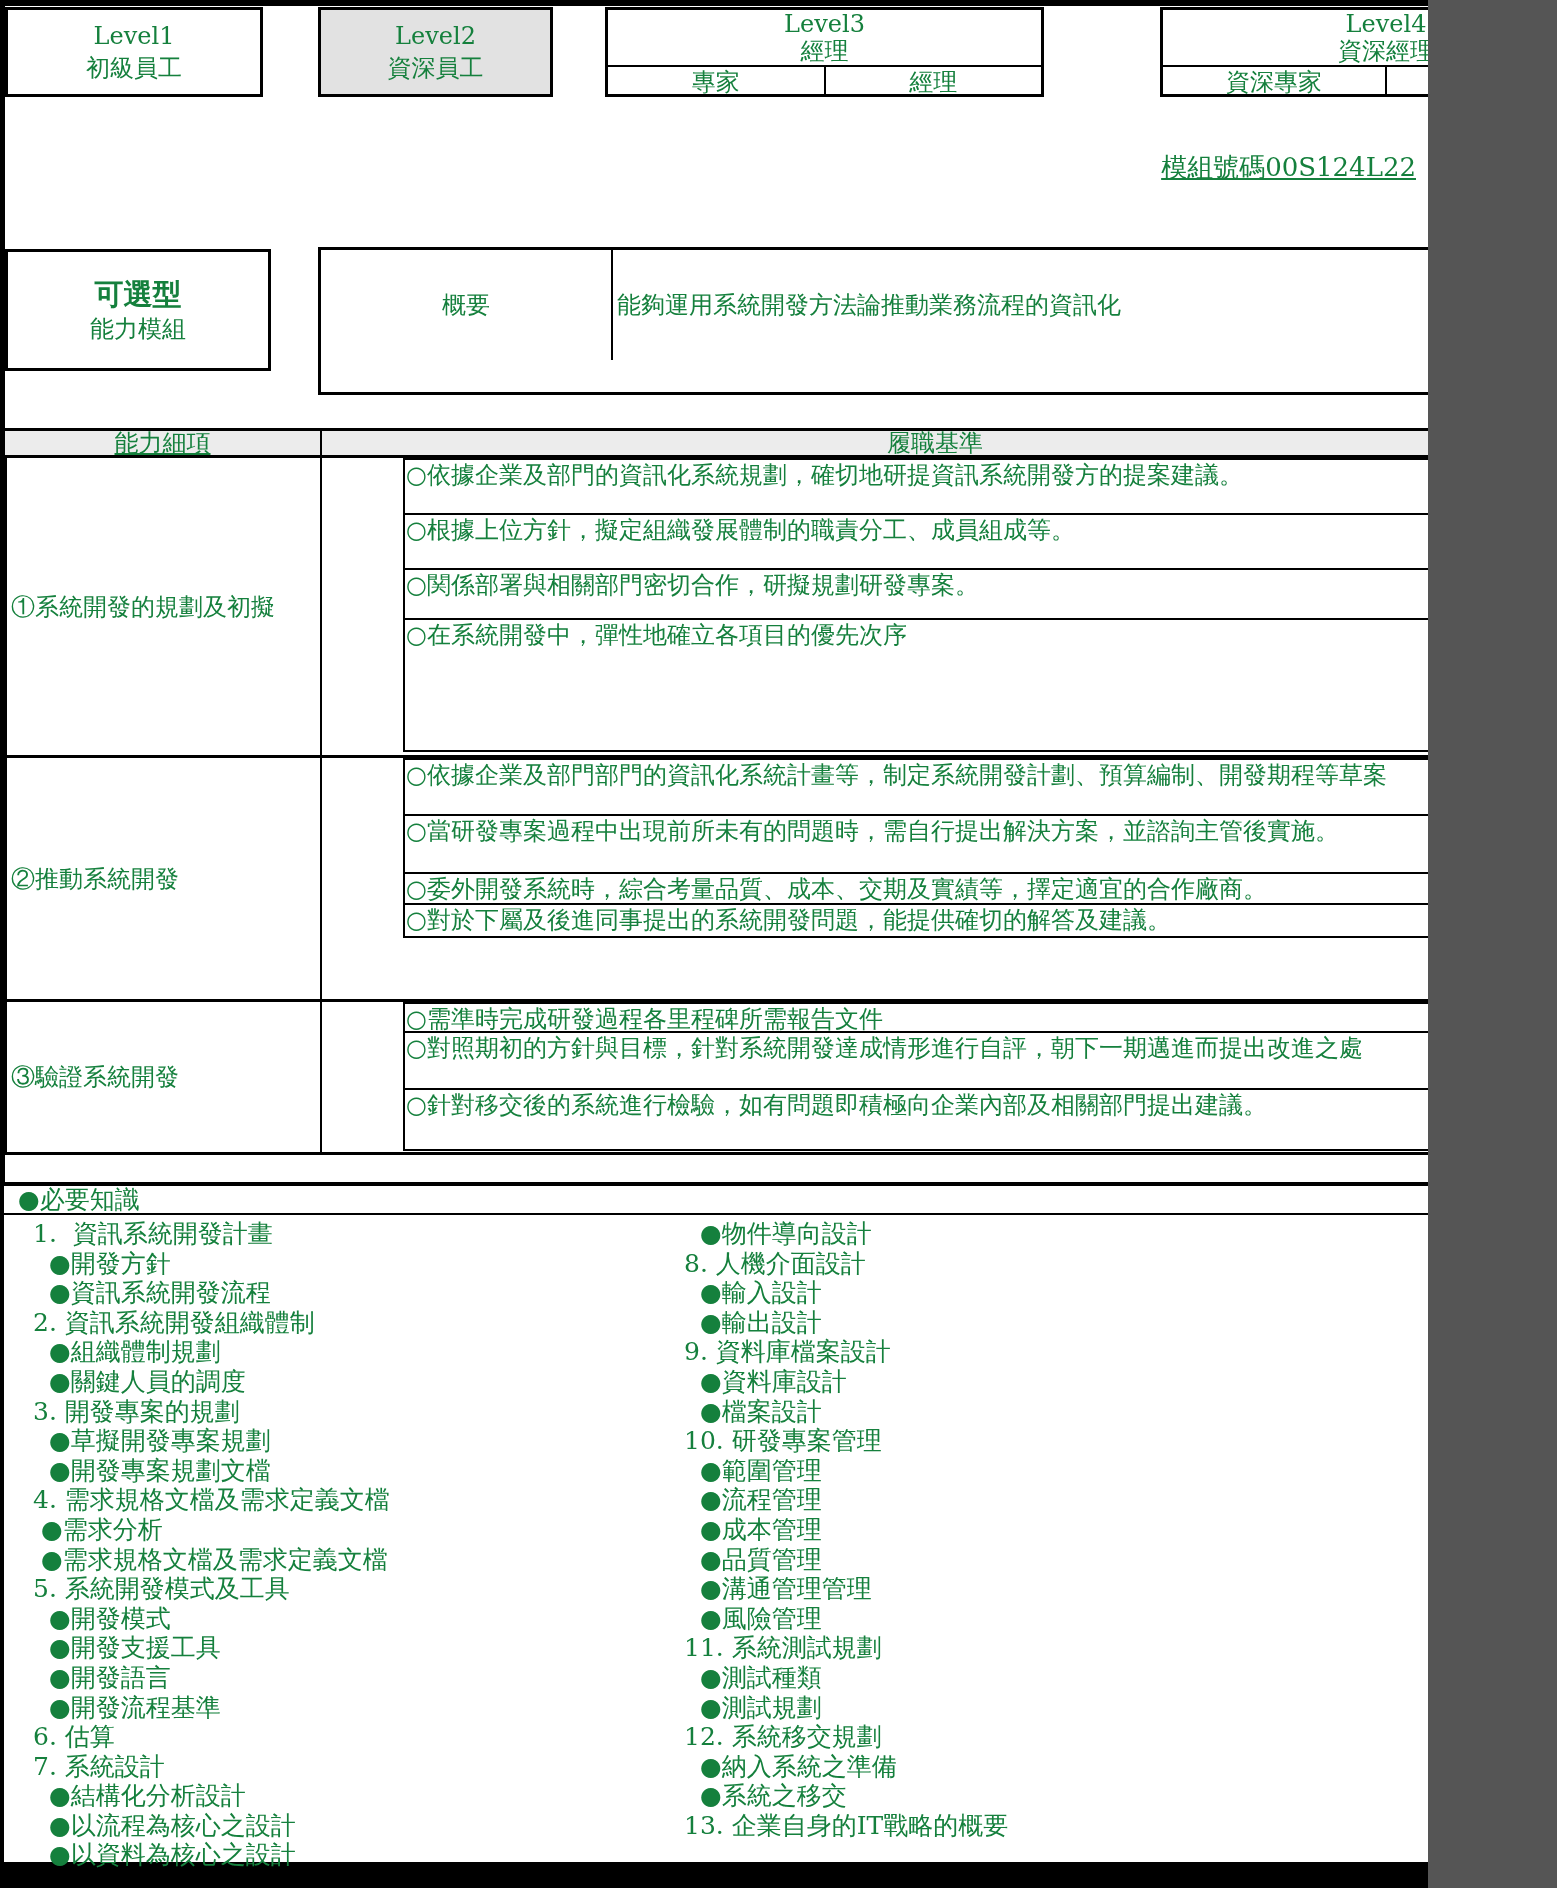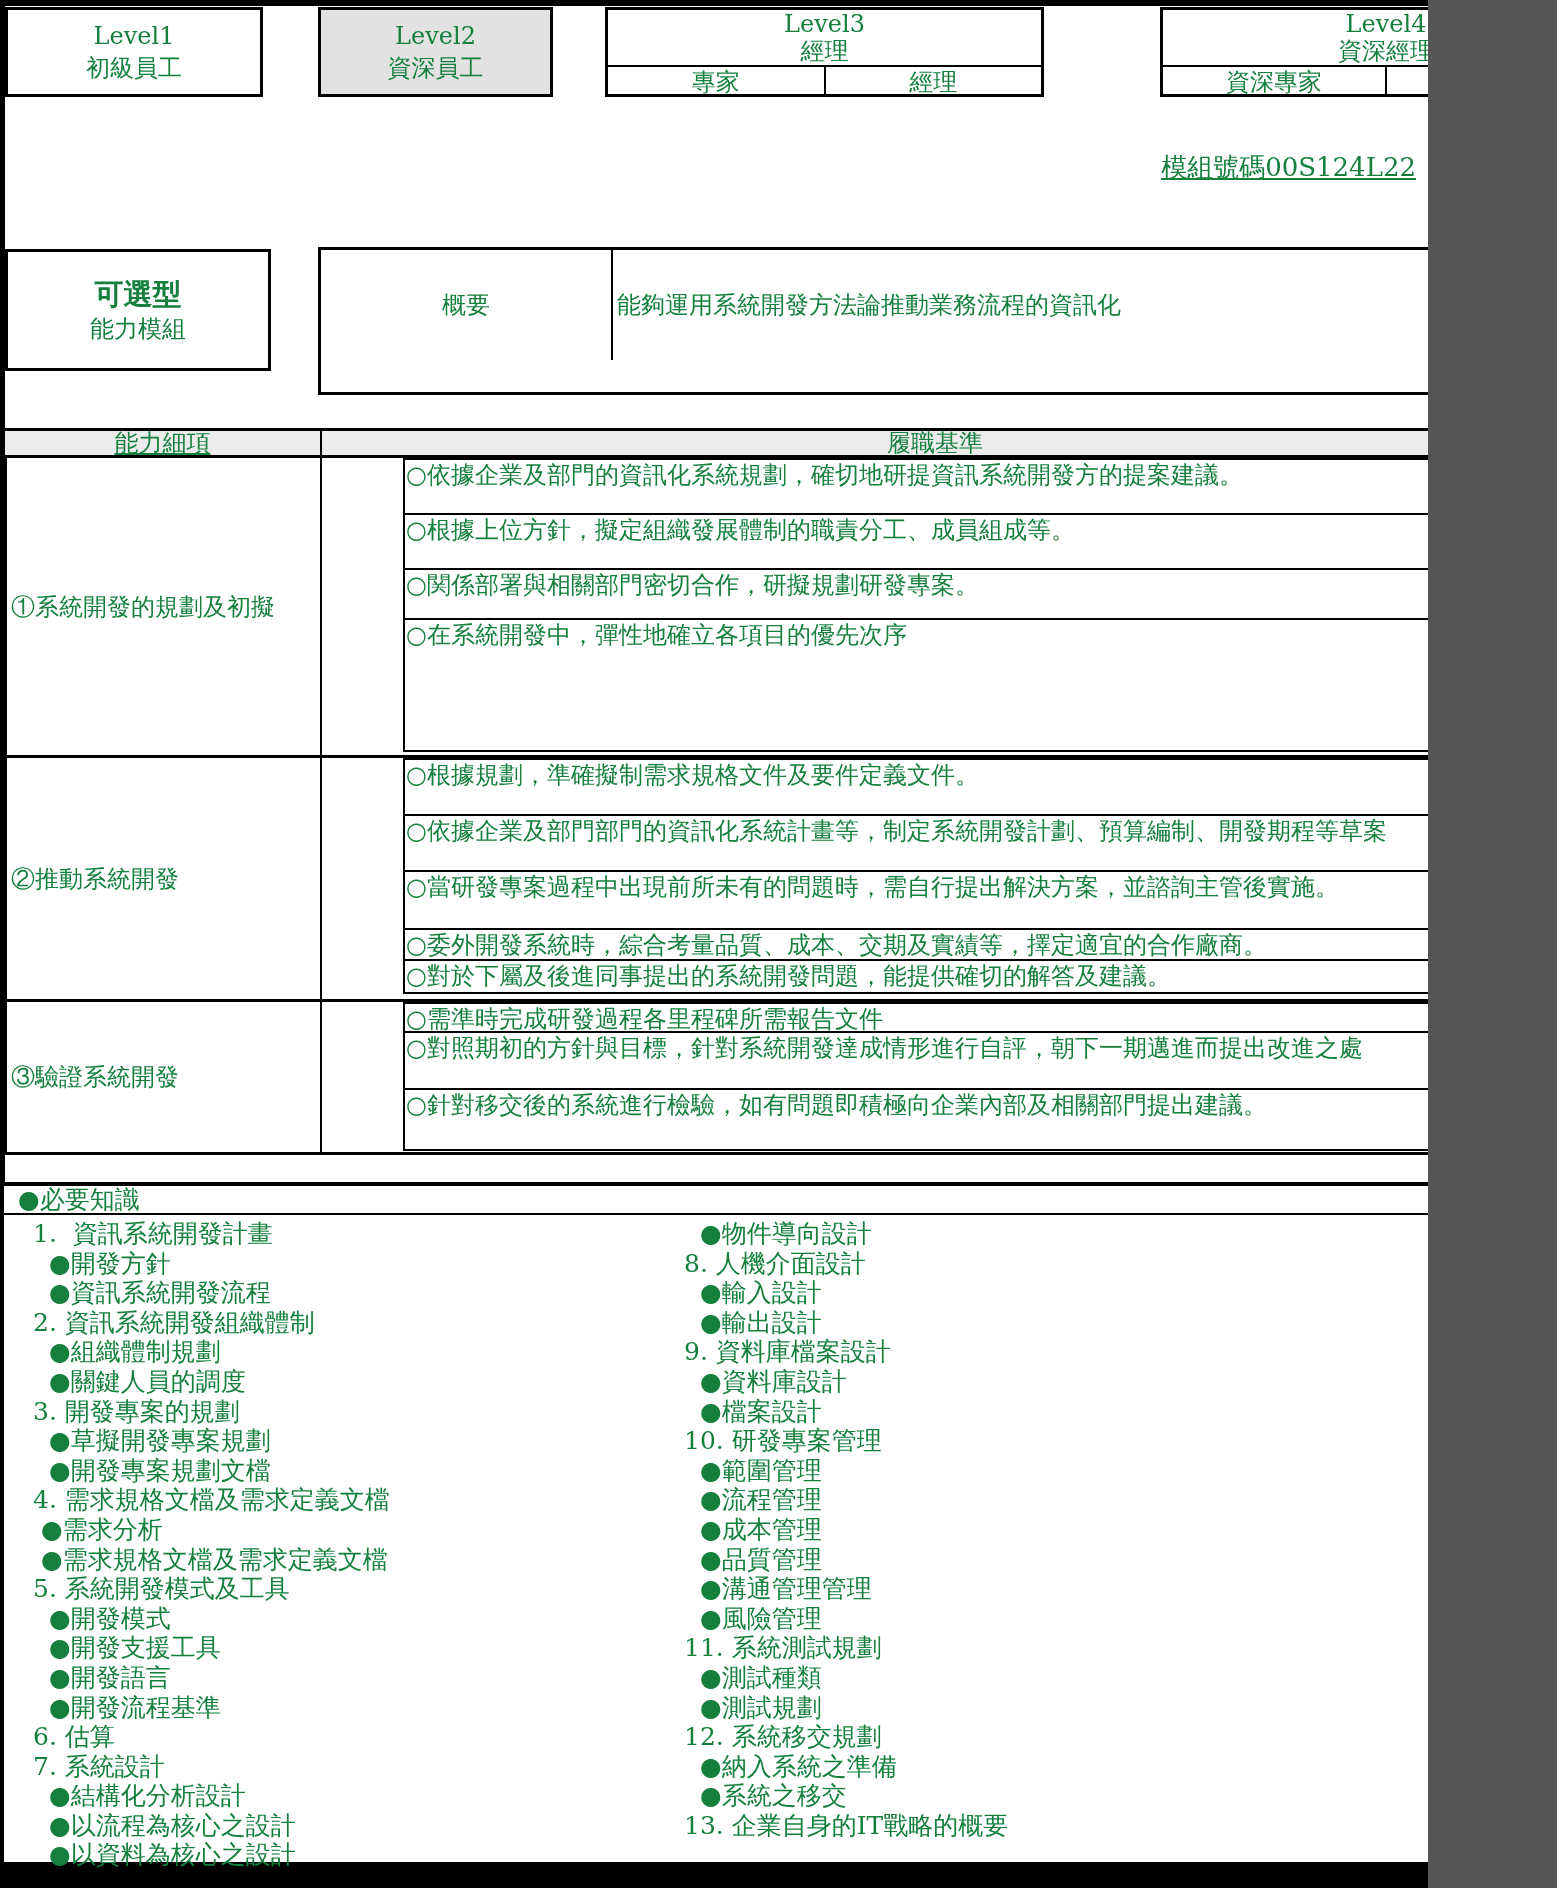--- a/index.html
+++ b/index.html
@@ -133,21 +133,20 @@
         <div class="sec-bullets">
           <div class="bullet-cell" style="height: 57px;"><span class="bmark">○</span><span>依據企業及部門的資訊化系統規劃，確切地研提資訊系統開發方的提案建議。</span></div>
           <div class="bullet-cell" style="height: 57px;"><span class="bmark">○</span><span>根據上位方針，擬定組織發展體制的職責分工、成員組成等。</span></div>
           <div class="bullet-cell" style="height: 52px;"><span class="bmark">○</span><span>関係部署與相關部門密切合作，研擬規劃研發專案。</span></div>
           <div class="bullet-cell" style="height: 134px;"><span class="bmark">○</span><span>在系統開發中，彈性地確立各項目的優先次序</span></div>
         </div>
       </div>
       <div class="sec" style="height: 244px;">
         <div class="sec-label">②推動系統開發</div>
         <div class="sec-bullets">
-          <div class="bullet-cell" style="height: 58px;"><span class="bmark">○</span><span>根據規劃，準確擬制需求規格文件及要件定義文件。</span></div>
           <div class="bullet-cell" style="height: 58px;"><span class="bmark">○</span><span>依據企業及部門部門的資訊化系統計畫等，制定系統開發計劃、預算編制、開發期程等草案</span></div>
           <div class="bullet-cell" style="height: 60px;"><span class="bmark">○</span><span>當研發專案過程中出現前所未有的問題時，需自行提出解決方案，並諮詢主管後實施。</span></div>
           <div class="bullet-cell" style="height: 33px;"><span class="bmark">○</span><span>委外開發系統時，綜合考量品質、成本、交期及實績等，擇定適宜的合作廠商。</span></div>
           <div class="bullet-cell" style="height: 35px;"><span class="bmark">○</span><span>對於下屬及後進同事提出的系統開發問題，能提供確切的解答及建議。</span></div>
         </div>
       </div>
       <div class="sec" style="height: 153px;">
         <div class="sec-label">③驗證系統開發</div>
         <div class="sec-bullets">
           <div class="bullet-cell" style="height: 31px;"><span class="bmark">○</span><span>需準時完成研發過程各里程碑所需報告文件</span></div>

